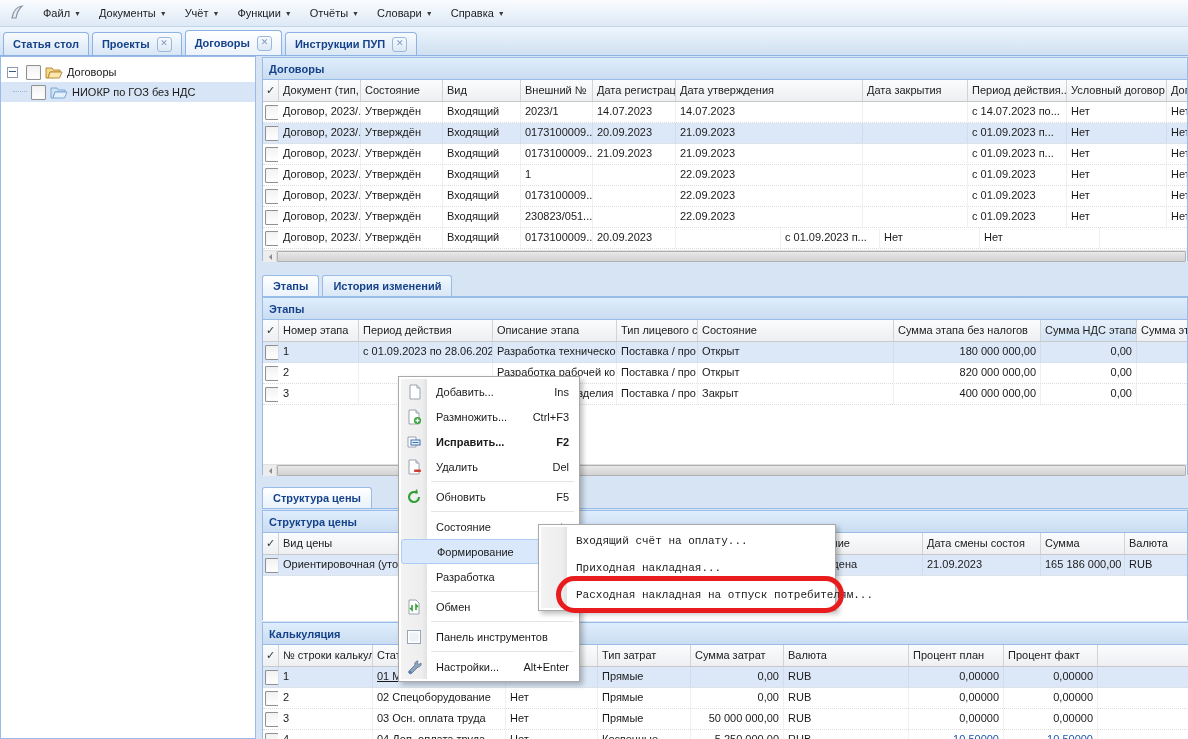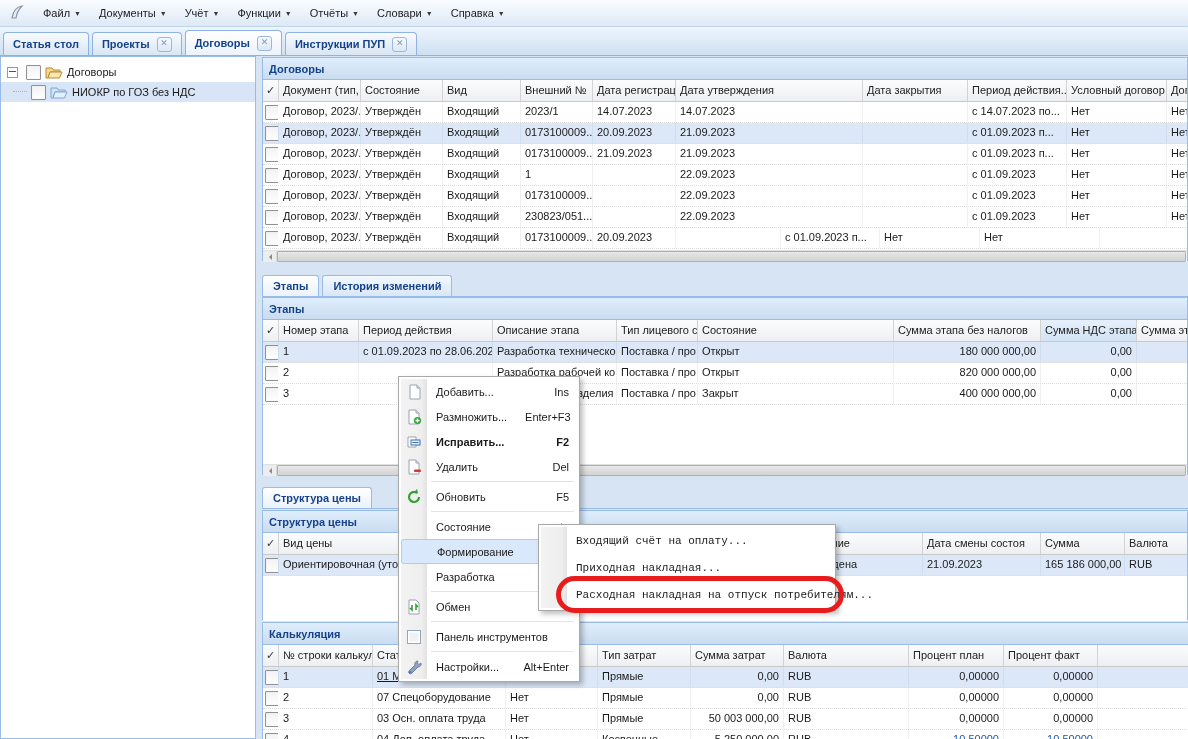--- a/index.html
+++ b/index.html
@@ -443,37 +443,37 @@
           <div class="g-cell r" style="width: 93px;">0,00</div>
           <div class="g-cell" style="width: 125px;">RUB</div>
           <div class="g-cell r" style="width: 95px;">0,00000</div>
           <div class="g-cell r" style="width: 94px;">0,00000</div>
         </div>
         <div class="g-row">
           <div class="g-cell c0" style="width: 16px;">
             <div class="cbx"></div>
           </div>
           <div class="g-cell" style="width: 94px;">2</div>
-          <div class="g-cell" style="width: 133px;">07 Спецоборудование</div>
+          <div class="g-cell" style="width: 133px;">02 Спецоборудование</div>
           <div class="g-cell" style="width: 92px;">Нет</div>
           <div class="g-cell" style="width: 93px;">Прямые</div>
           <div class="g-cell r" style="width: 93px;">0,00</div>
           <div class="g-cell" style="width: 125px;">RUB</div>
           <div class="g-cell r" style="width: 95px;">0,00000</div>
           <div class="g-cell r" style="width: 94px;">0,00000</div>
         </div>
         <div class="g-row">
           <div class="g-cell c0" style="width: 16px;">
             <div class="cbx"></div>
           </div>
           <div class="g-cell" style="width: 94px;">3</div>
           <div class="g-cell" style="width: 133px;">03 Осн. оплата труда</div>
           <div class="g-cell" style="width: 92px;">Нет</div>
           <div class="g-cell" style="width: 93px;">Прямые</div>
-          <div class="g-cell r" style="width: 93px;">50 003 000,00</div>
+          <div class="g-cell r" style="width: 93px;">50 000 000,00</div>
           <div class="g-cell" style="width: 125px;">RUB</div>
           <div class="g-cell r" style="width: 95px;">0,00000</div>
           <div class="g-cell r" style="width: 94px;">0,00000</div>
         </div>
         <div class="g-row">
           <div class="g-cell c0" style="width: 16px;">
             <div class="cbx"></div>
           </div>
           <div class="g-cell" style="width: 94px;">4</div>
           <div class="g-cell" style="width: 133px;">04 Доп. оплата труда</div>
@@ -502,21 +502,21 @@
     <div class="mi">
       <span class="mic">
         <svg width="16" height="16" viewBox="0 0 16 16">
           <path d="M3 1h7l3 3v11H3z" fill="#fff" stroke="#9aa4b0"></path>
           <path d="M10 1v3h3" fill="#dde4ec" stroke="#9aa4b0"></path>
           <circle cx="11.5" cy="11.5" r="3.6" fill="#39a33c"></circle>
           <path d="M11.5 9.5v4M9.5 11.5h4" stroke="#fff" stroke-width="1.3"></path>
         </svg>
       </span>
       <span class="mil">Размножить...</span>
-      <span class="mis">Enter+F3</span>
+      <span class="mis">Ctrl+F3</span>
     </div>
     <div class="mi bold">
       <span class="mic">
         <svg width="16" height="16" viewBox="0 0 16 16">
           <path d="M2 3h8v10H2z" fill="#fff" stroke="#9aa4b0"></path>
           <rect x="5" y="6" width="9" height="5" fill="#e8f0fa" stroke="#3b6fb5"></rect>
           <path d="M6.5 8.5h6" stroke="#3b6fb5"></path>
         </svg>
       </span>
       <span class="mil">Исправить...</span>

